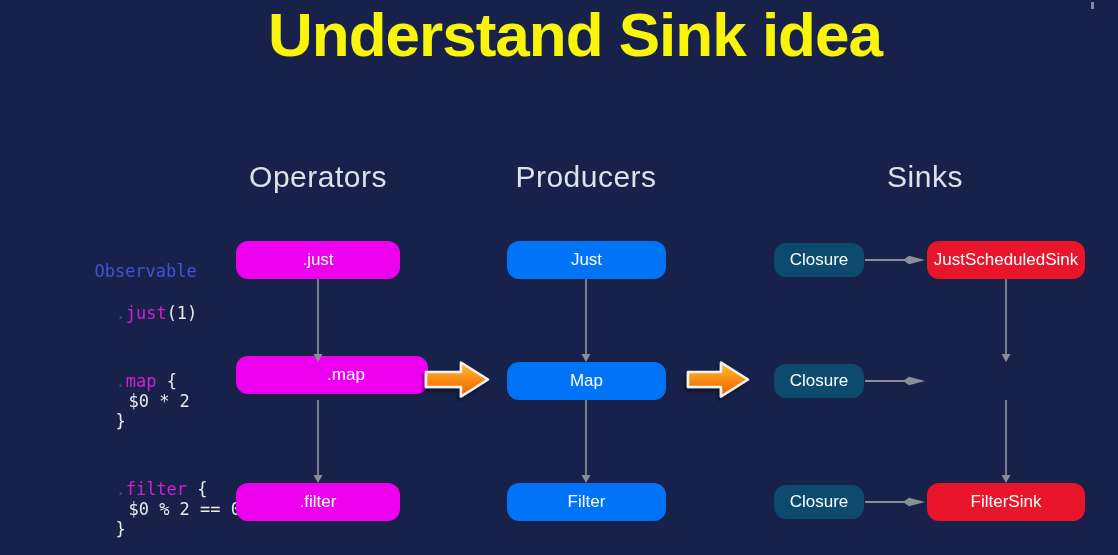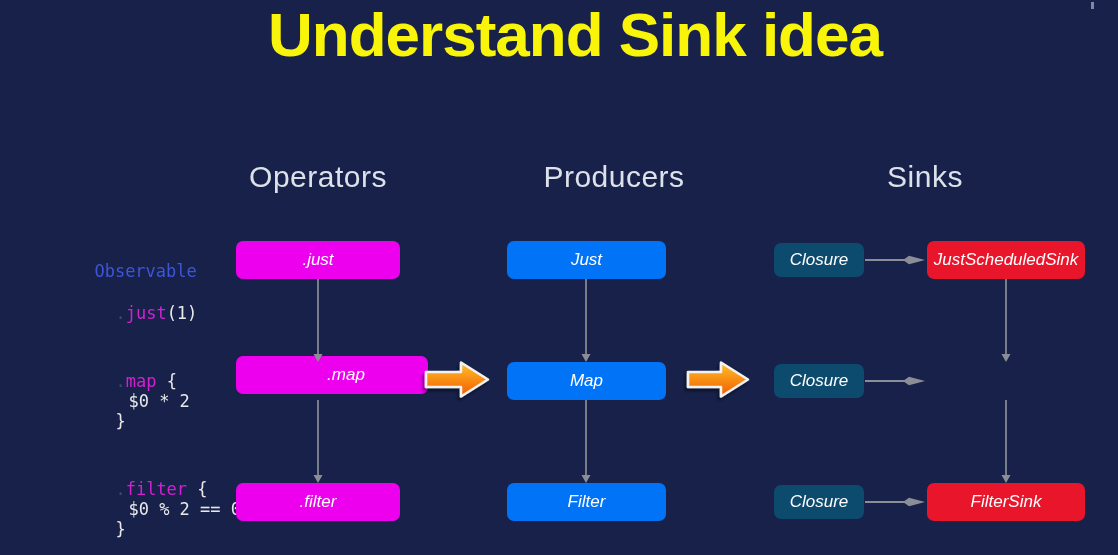--- a/index.html
+++ b/index.html
@@ -23,43 +23,42 @@
   }
   .col-header{
     position:absolute;top:160px;width:220px;
     text-align:center;
     font-size:30px;
     font-weight:300;
     letter-spacing:0.5px;
     color:#dde1ea;
   }
   #hdr-operators{left:208px;}
-  #hdr-producers{left:504px;}
+  #hdr-producers{left:476px;}
   #hdr-sinks{left:815px;}
 
   .code{position:absolute;left:0;top:0;width:230px;height:555px;}
   .code-line{
     position:absolute;
     font-family:"DejaVu Sans Mono","Liberation Mono",monospace;
     font-size:17px;
     line-height:19px;
     white-space:pre;
   }
   .tk-type{color:#3d56d8;}
   .tk-keyword{color:#d121d1;}
   .tk-dim{color:#3c4a6e;}
   .tk-plain{color:#e8e8e8;}
 
   .box{
     position:absolute;
     height:38px;
-    border-radius:7px;
+    border-radius:12px;
     display:flex;align-items:center;justify-content:center;
     color:#ffffff;
-    font-style:italic;
     font-size:17px;
   }
   .box.op{left:236px;width:164px;background:#ed00ed;}
   .box.prod{left:507px;width:159px;background:#0173f7;}
   .box.closure{left:774px;width:90px;height:34px;background:#0c4a6e;}
   .box.sink{left:927px;width:158px;background:#e8152b;}
 
   .overlay{position:absolute;left:0;top:0;pointer-events:none;}
 
   .cursor-artifact{

